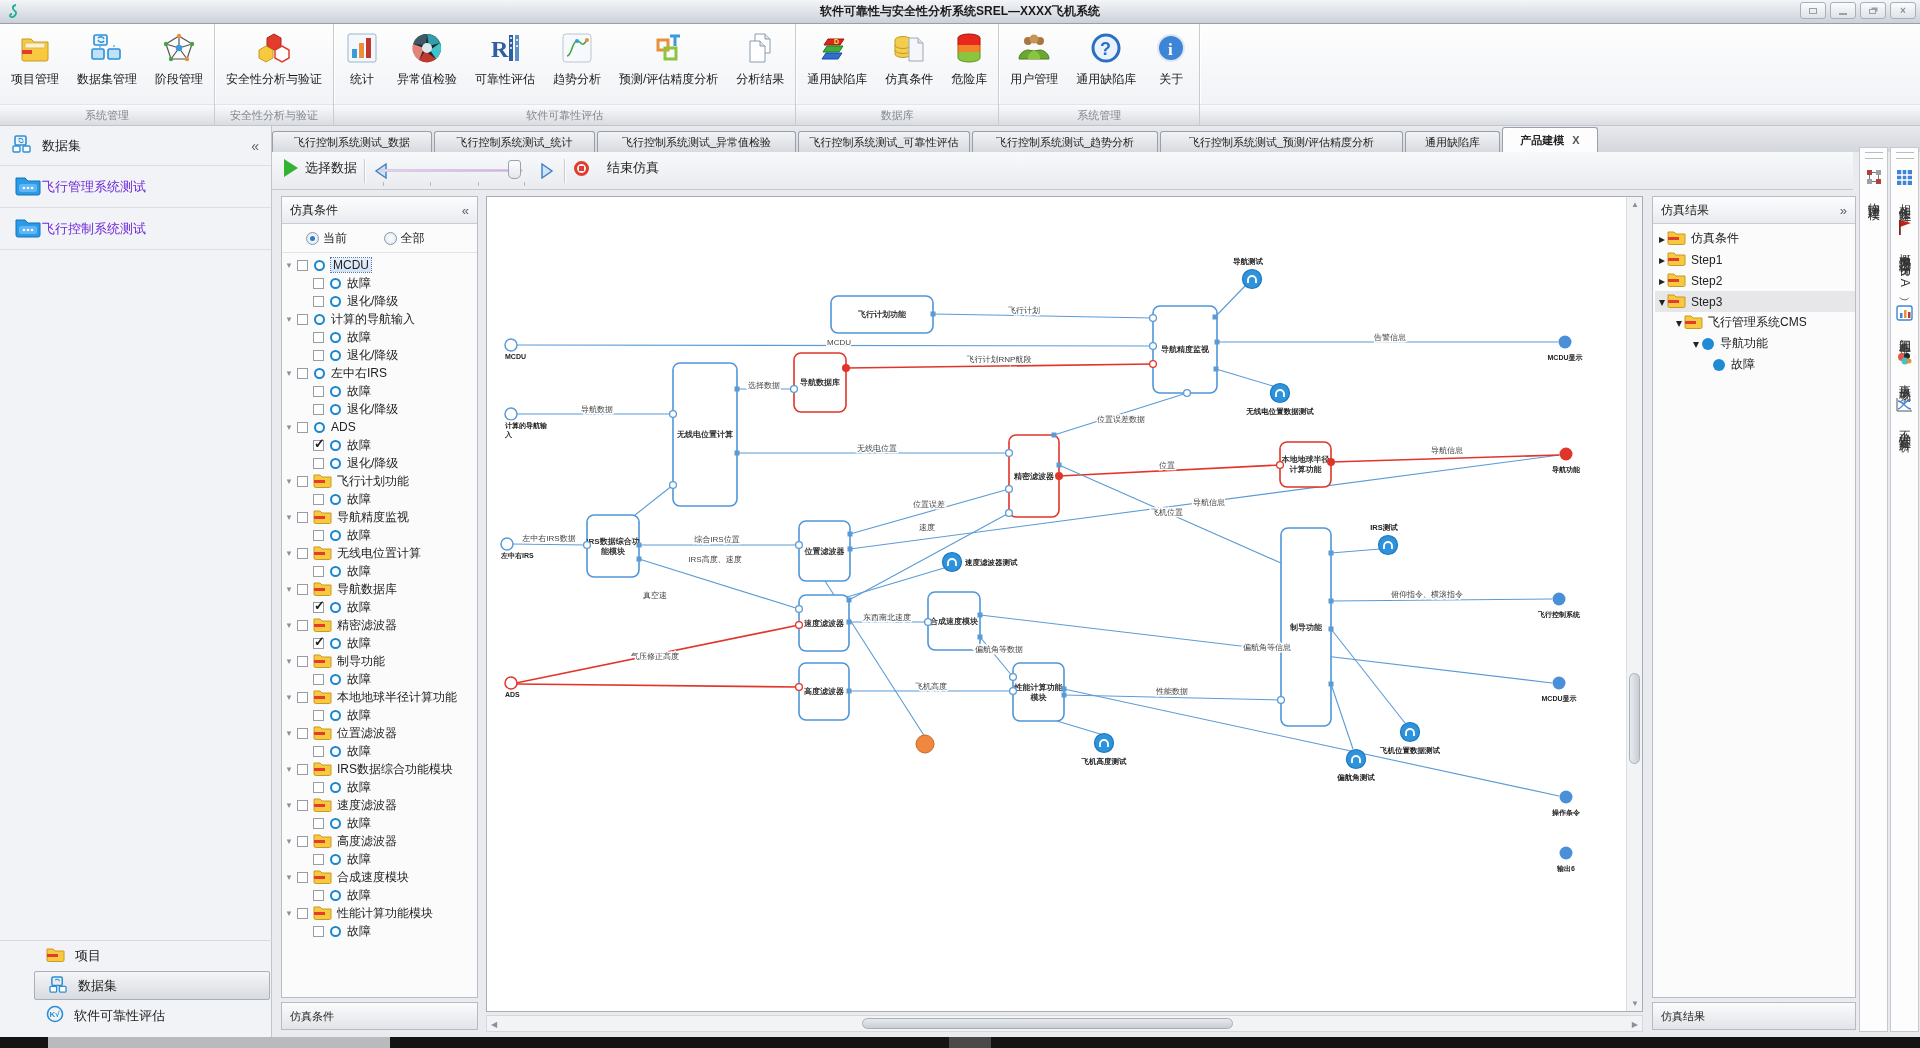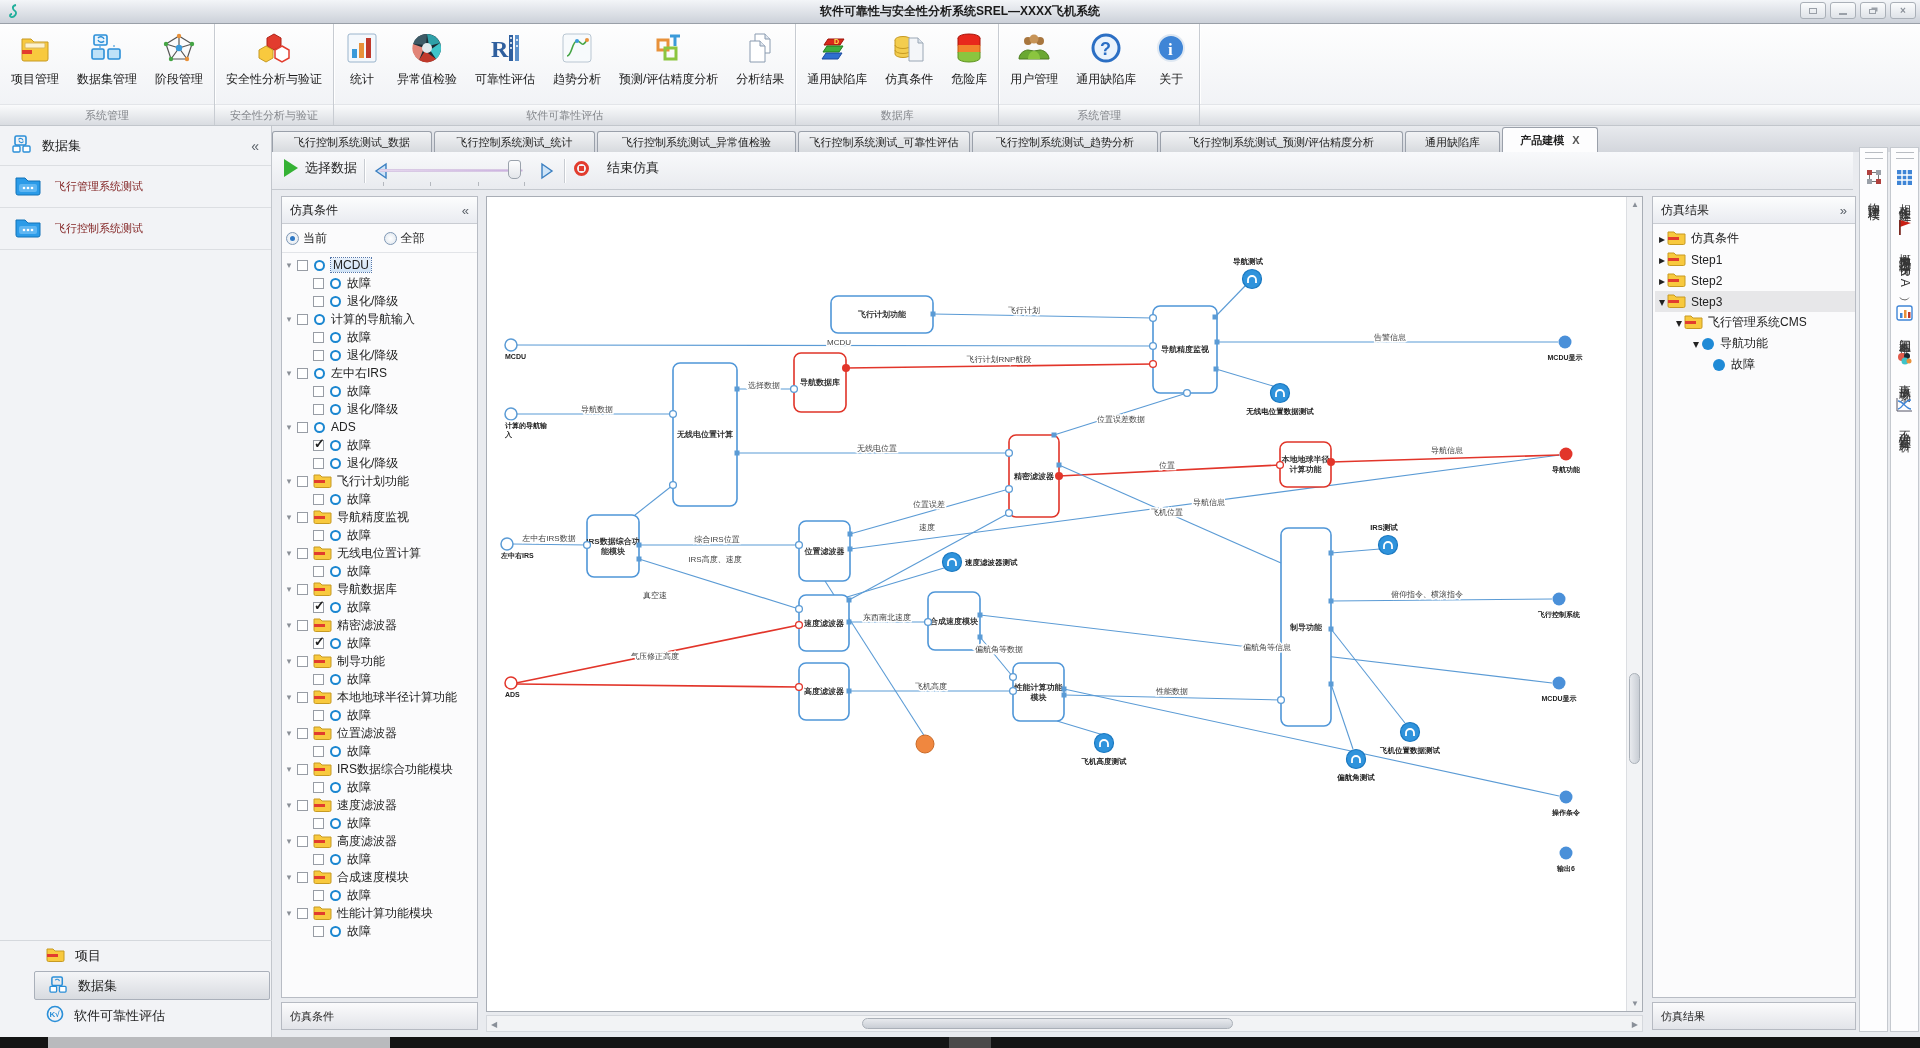--- a/index.html
+++ b/index.html
@@ -33,21 +33,21 @@
   .tb-label { font-size:12px; color:#1a1a1a; white-space:nowrap; margin-top:5px; }
   .rfill { flex:1; }
 
   
   .sidebar { position:absolute; left:0; top:126px; width:272px; height:912px;
     background:#f2f3f6; border-right:1px solid #c2c6cc; }
   .sb-header { height:40px; display:flex; align-items:center; padding:0 12px; }
   .sb-header-label { font-size:13px; color:#222; margin-left:10px; }
   .sb-collapse { margin-left:auto; color:#5a6068; font-size:14px; }
   .sb-item { height:43px; display:flex; align-items:center; padding:0 14px; border-top:1px solid #dcdee2; border-bottom:1px solid #dcdee2; margin-top:-1px; }
-  .sb-item-label { font-size:11px; color:#7f1d1d; margin-left:13px; }
+  .sb-item-label { font-size:13px; color:#6d28d9; }
   .sb-bottom { position:absolute; left:0; bottom:8px; width:272px; border-top:1px solid #d5d8dd;padding-left:32px; }
   .sbb-item { height:29px; display:flex; align-items:center; padding:0 14px; font-size:13px; color:#222; }
   .sbb-item .lbl { margin-left:10px; }
   .sbb-item.sel { background:linear-gradient(#f4f5f7,#d8dbe0); border:1px solid #aab0ba; border-radius:2px; margin:1px 2px; }
 
   
   .tabbar { position:absolute; left:272px; top:126px; width:1648px; height:26px;
     background:linear-gradient(#e8eaee,#d3d6dc); display:flex; align-items:flex-end; }
   .tab { height:21px; display:flex; align-items:center; justify-content:center; padding:0 10px;
     background:linear-gradient(#f2f3f5,#d7dade); border:1px solid #9aa0aa; border-bottom:none;
@@ -67,21 +67,21 @@
     background:linear-gradient(#fdfdfe,#e3e6ea); border:1px solid #9aa2ac; border-radius:3px 3px 5px 5px; }
   .slider-tick { position:absolute; top:30px; width:1px; height:4px; background:#b4b8be; }
   .stop-icon { width:15px; height:15px; border:3px solid #e23c2e; border-radius:50%; display:flex; align-items:center; justify-content:center; }
   .stop-icon i { display:block; width:5px; height:5px; background:#e23c2e; }
 
   
   .dock { position:absolute; background:#fbfbfc; border:1px solid #b8bcc4; }
   .dock-header { height:27px; background:linear-gradient(#fcfdfd,#e9ebf0); border-bottom:1px solid #c9ccd2;
     display:flex; align-items:center; padding:0 8px; font-size:12px; color:#222; }
   .dock-header .chev { margin-left:auto; color:#5a6068; font-size:13px; }
-  .radio-row { height:29px; display:flex; align-items:center; gap:8px; padding:0 4px; border-bottom:1px solid #e2e4e8; }
+  .radio-row { height:29px; display:flex; align-items:center; gap:8px; padding:0 24px; border-bottom:1px solid #e2e4e8; }
   .radio-dot { width:13px; height:13px; border-radius:50%; border:1px solid #7f98b5; background:radial-gradient(#fff,#dde4ec); position:relative; }
   .radio-dot.on::after { content:""; position:absolute; left:3px; top:3px; width:5px; height:5px; border-radius:50%; background:#2f78c4; }
   .radio-lbl { font-size:12px; color:#222; margin-left:4px; }
   .radio-item { display:flex; align-items:center; flex:1; }
   .tree { overflow:hidden; position:relative; font-size:12px; color:#222; }
   .trow { height:18px; display:flex; align-items:center; white-space:nowrap; }
   .trow .arr { width:10px; color:#8a8f96; font-size:9px; text-align:center; flex:0 0 10px; }
   .cbx { width:11px; height:11px; border:1px solid #989da5; background:#fff; margin:0 3px; position:relative; flex:0 0 11px; }
   .cbx.ck::after { content:"✓"; position:absolute; left:0px; top:-5px; font-size:13px; font-weight:bold; color:#222; }
   .circ-ic { width:11px; height:11px; border:2.5px solid #1a86d0; border-radius:50%; margin:0 3px; flex:0 0 11px; background:#fff; }

